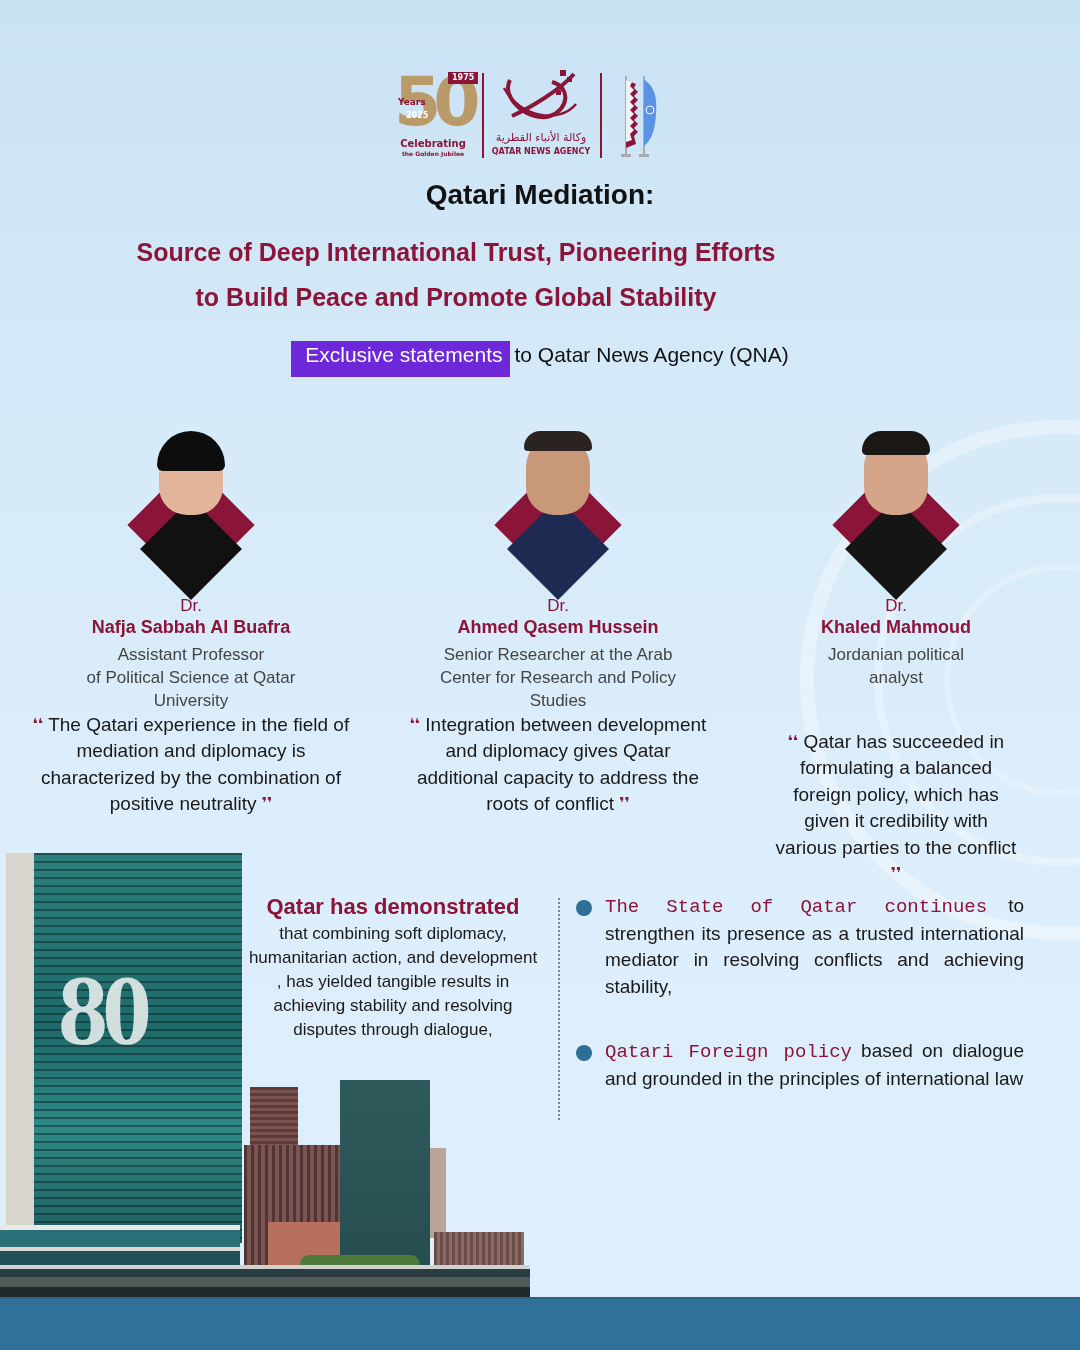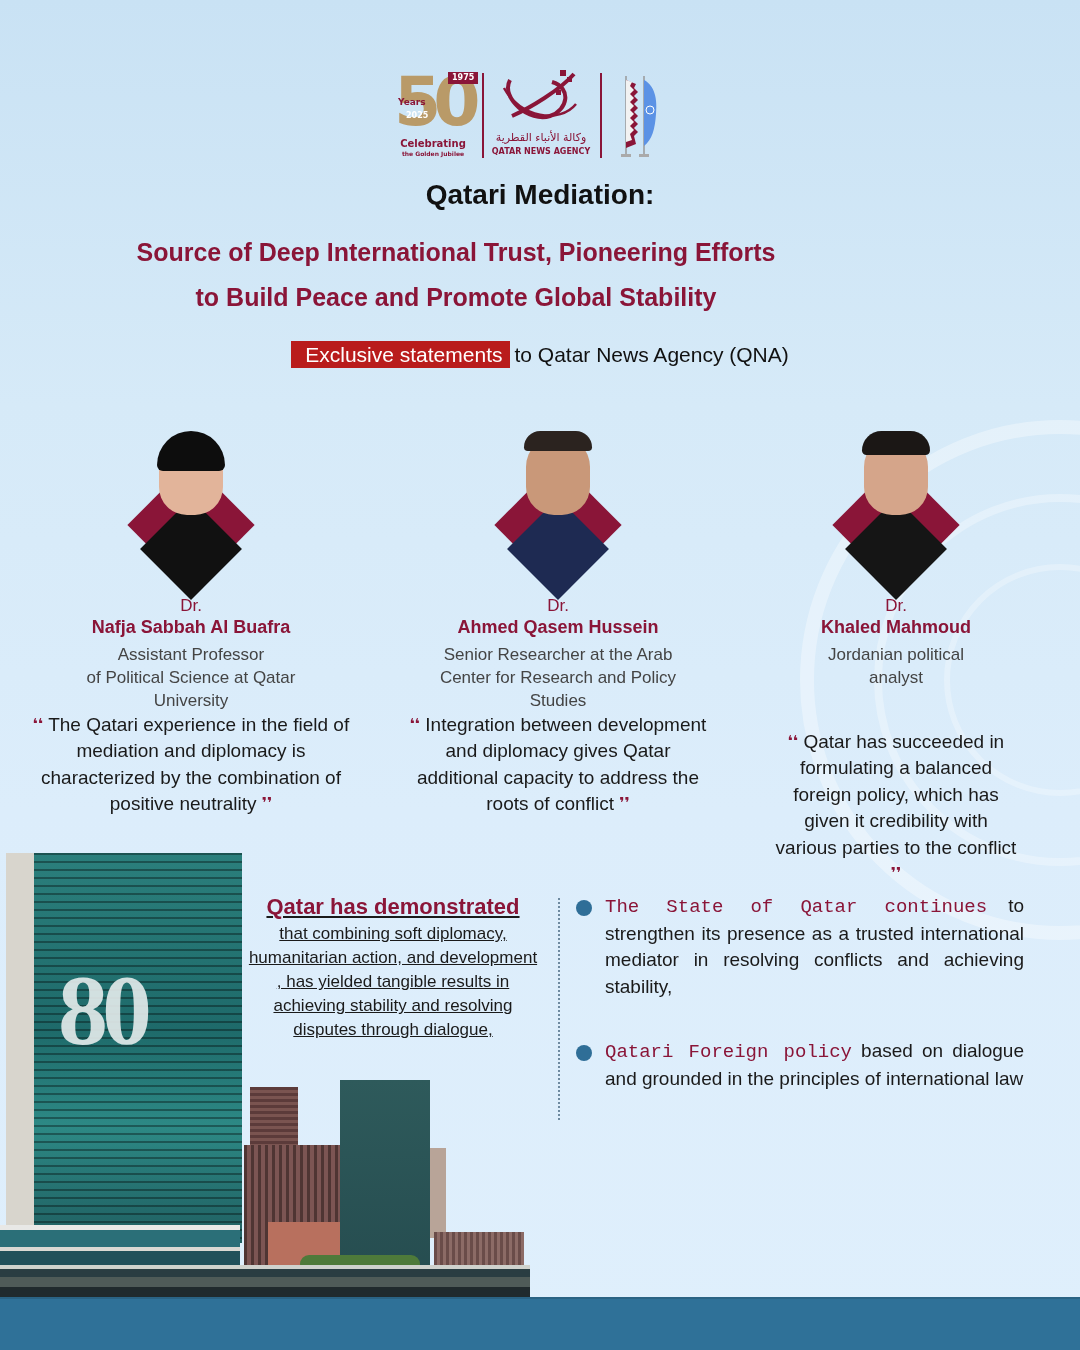--- a/index.html
+++ b/index.html
@@ -38,21 +38,21 @@
   .vsep { position: absolute; top: 5px; width: 2px; height: 85px; background: #8a1538; }
   .qna { position: absolute; left: 98px; top: 0; width: 102px; height: 95px; }
   .qna-arabic { position: absolute; left: 0; top: 64px; width: 102px; text-align: center; font: 11px/1 "DejaVu Sans", sans-serif; color: #8a1538; }
   .qna-en { position: absolute; left: 0; top: 80px; width: 102px; text-align: center; font: bold 8px/1 "DejaVu Sans", sans-serif; color: #8a1538; }
   .flags { position: absolute; left: 222px; top: 6px; width: 50px; height: 86px; }
 
   
   .title-main { position: absolute; top: 178px; left: 0; width: 1080px; text-align: center; font: bold 28px/1.2 "Liberation Sans", sans-serif; color: #111; }
   .title-sub { position: absolute; top: 230px; left: 0; width: 912px; text-align: center; font: bold 25px/45px "Liberation Sans", sans-serif; color: #8a1538; }
   .exclusive-row { position: absolute; top: 341px; left: 0; width: 1080px; text-align: center; font: 21px/1 "Liberation Sans", sans-serif; color: #111; }
-  .exclusive-badge { display: inline-block; background: #b91c1c; color: #fff; padding: 3px 8px 3px 14px; margin-right: 4px; }
+  .exclusive-badge { display: inline-block; background: #6d28d9; color: #fff; padding: 3px 8px 12px 14px; margin-right: 4px; }
 
   
   .expert { position: absolute; top: 425px; width: 330px; text-align: center; }
   .portrait-wrap { position: relative; width: 140px; height: 160px; margin: 0 auto; }
   .diamond {
     position: absolute; left: 25px; top: 55px; width: 90px; height: 90px;
     transform: rotate(45deg); background: #8a1538; overflow: hidden;
   }
   .head {
     position: absolute; left: 38px; top: 10px; width: 64px; height: 80px;
@@ -63,21 +63,21 @@
     position: absolute; left: 34px; top: 88px; width: 72px; height: 72px;
     transform: rotate(45deg);
   }
   .dr { font: 17px/1.25 "Liberation Sans", sans-serif; color: #8a1538; margin-top: 10px; }
   .name { font: bold 18px/1.25 "Liberation Sans", sans-serif; color: #8a1538; }
   .role { font: 17px/23px "Liberation Sans", sans-serif; color: #444; margin-top: 4px; }
   .quote { font: 19px/26.5px "Liberation Sans", sans-serif; color: #1a1a1a; margin-top: 0; }
   .qmark { color: #8a1538; font: bold 15px/1 "DejaVu Sans", sans-serif; vertical-align: 2px; }
 
   
-  .demo { position: absolute; left: 248px; top: 894px; width: 290px; text-align: center; text-decoration: underline; }
+  .demo { position: absolute; left: 248px; top: 894px; width: 290px; text-align: center; }
   .demo-title { font: bold 22px/1.2 "Liberation Sans", sans-serif; color: #8a1538; }
   .demo-body { font: 17px/24px "Liberation Sans", sans-serif; color: #1a1a1a; margin-top: 2px; }
   .dotted-sep { position: absolute; left: 558px; top: 898px; height: 222px; border-left: 2px dotted #6e8aa0; }
 
   
   .bullets { position: absolute; left: 576px; top: 893px; width: 448px; }
   .bullet { position: relative; padding-left: 29px; font: 19px/26.5px "Liberation Sans", sans-serif; color: #1a1a1a; text-align: justify; }
   .bullet .dot { position: absolute; left: 0; top: 7px; width: 16px; height: 16px; border-radius: 50%; background: #2f6e97; }
   .bullet .hl { color: #8a1538; font-family: Liberation Mono, monospace; }
   .b1 { margin-top: 0; }

